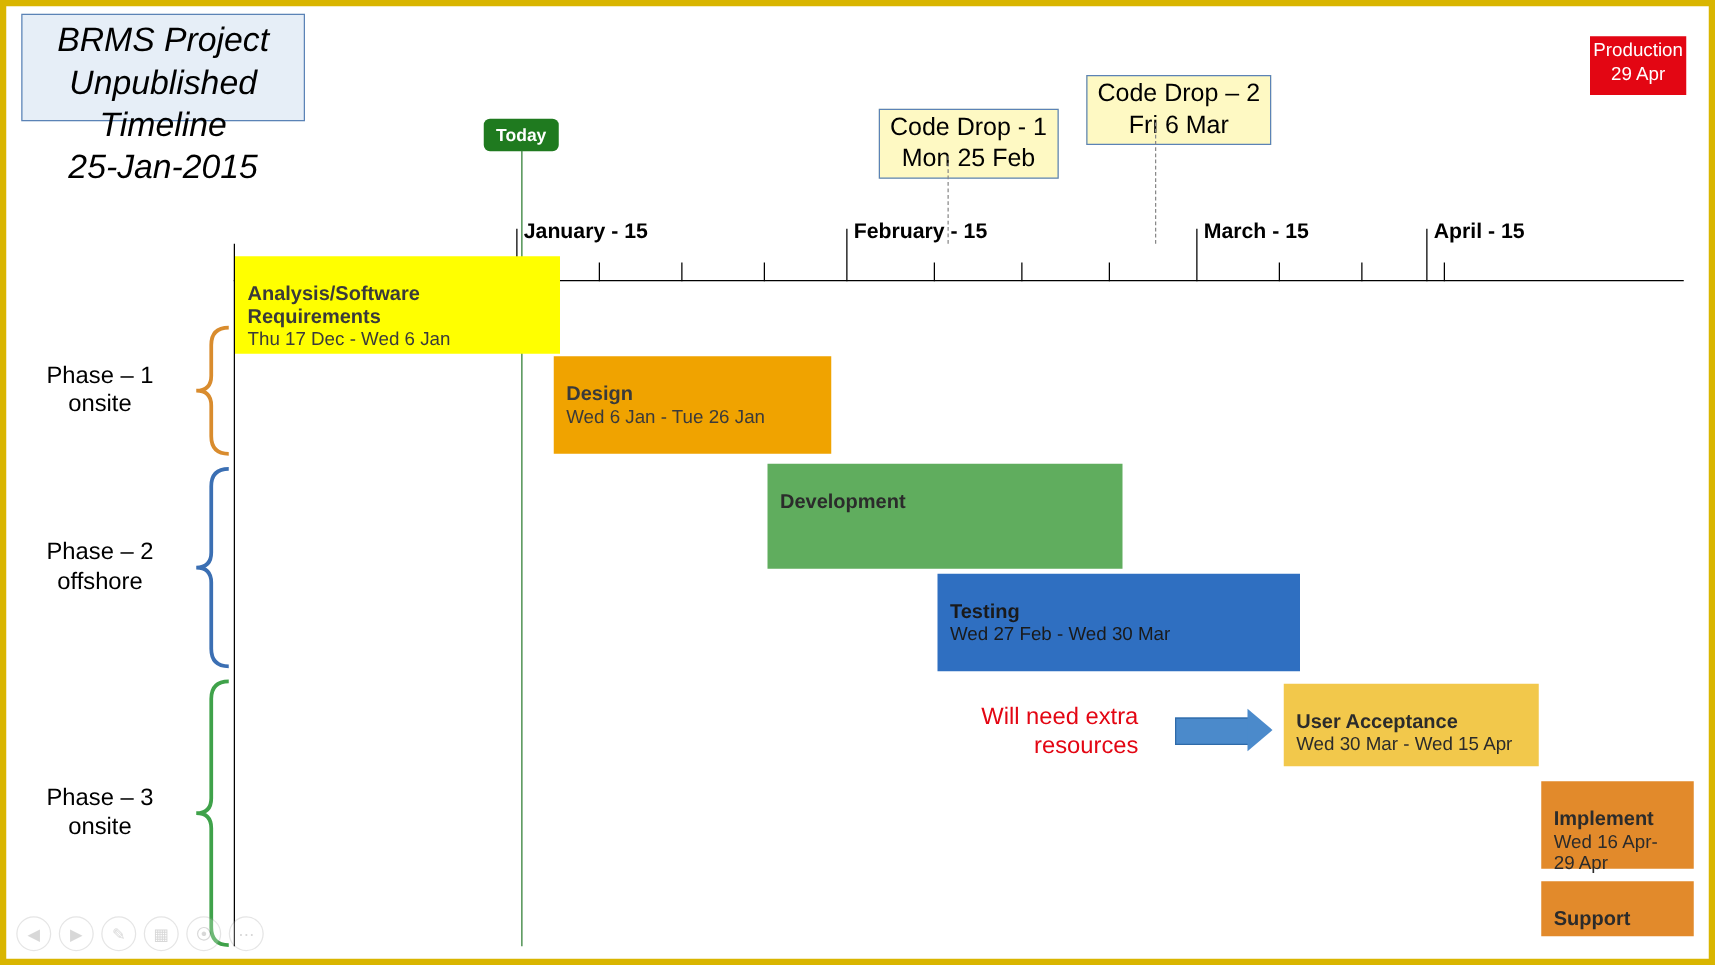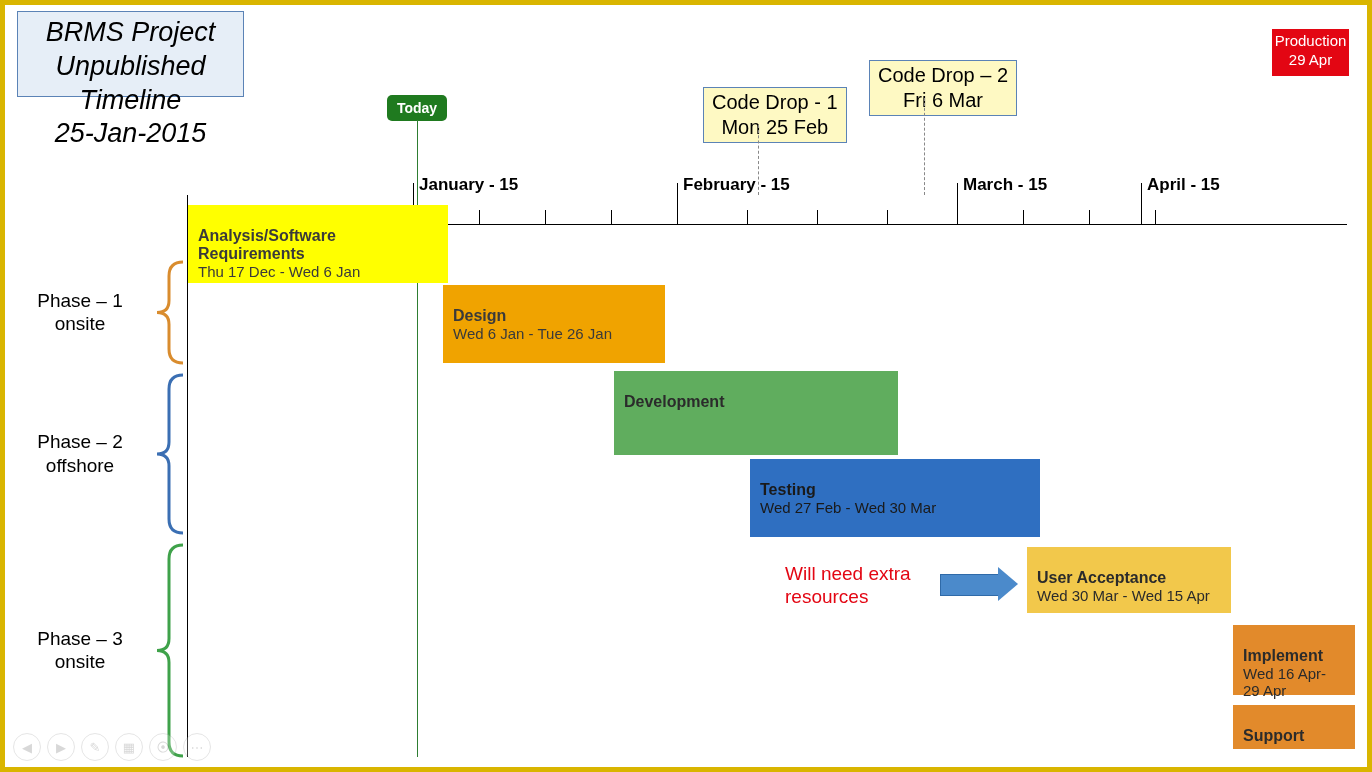--- a/index.html
+++ b/index.html
@@ -22,21 +22,21 @@
   .month .tick-short{position:absolute;bottom:0;width:1px;height:15px;background:#000;}
   .month .label{position:absolute;left:6px;top:0;font-weight:bold;font-size:17px;white-space:nowrap;}
   .axis-line{position:absolute;left:0;right:0;bottom:0;height:1px;background:#000;}
   .y-axis{position:absolute;left:182px;top:190px;bottom:10px;width:1px;background:#000;}
   .today-line{position:absolute;top:115px;bottom:10px;width:1.2px;background:#2e7d32;}
   .phase-label{position:absolute;left:10px;width:130px;text-align:center;font-size:19px;line-height:1.25;}
   .brace{position:absolute;left:150px;width:30px;}
   .task{position:absolute;padding:22px 10px;box-sizing:border-box;}
   .task .t-title{font-weight:bold;font-size:16px;}
   .task .t-dates{font-size:15px;}
-  .annot{position:absolute;color:#e30613;font-size:19px;text-align:left;line-height:1.2;}
+  .annot{position:absolute;color:#e30613;font-size:19px;text-align:right;line-height:1.2;}
   .arrow-wrap{position:absolute;}
   .arrow-body{position:absolute;left:0;top:7px;height:20px;background:#4b8acb;border:1px solid #2f6aa8;}
   .arrow-head{position:absolute;top:0;width:0;height:0;border-top:17px solid transparent;
     border-bottom:17px solid transparent;border-left:20px solid #4b8acb;}
   
   .pp-controls{position:absolute;left:8px;bottom:6px;display:flex;gap:6px;opacity:.25;}
   .pp-btn{width:26px;height:26px;border:1.2px solid #999;border-radius:50%;
     display:flex;align-items:center;justify-content:center;font-size:13px;color:#666;background:#fff;}
 </style>
 </head>

